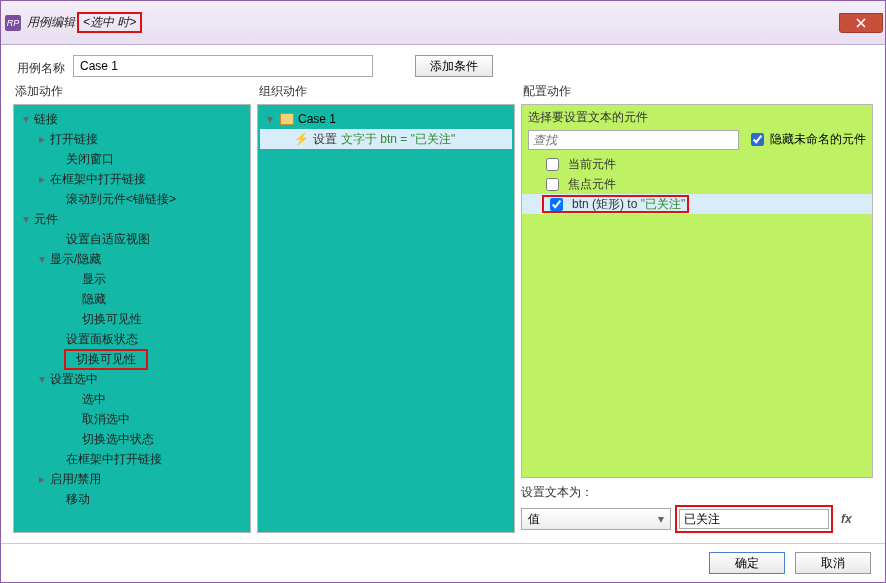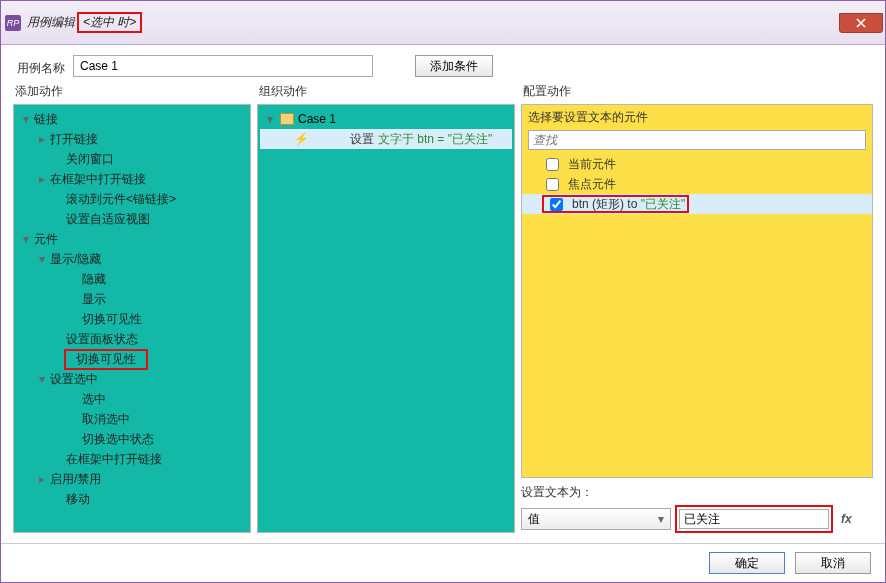--- a/index.html
+++ b/index.html
@@ -32,24 +32,24 @@
   .ind4 { padding-left: 54px; }
   .tri::before { content: "▸"; color: #666; display: inline-block; width: 10px; }
   .tri.open::before { content: "▾"; }
   .node .lbl { padding-left: 2px; }
   .highlight-red { border: 2px solid #d11; }
   .orgtree { padding: 4px 2px; }
   .orgrow { display: flex; align-items: center; height: 20px; gap: 4px; padding-left: 4px; }
   .folder { width: 14px; height: 12px; background: #f3d17a; border: 1px solid #b8942e; border-radius: 1px; display: inline-block; }
   .bolt { color: #4f8a3b; font-weight: bold; }
   .actionrow { background: #d8edf9; display: flex; align-items: center; height: 20px; padding-left: 34px; gap: 4px; }
-  .actionrow .txt1 { color: #333; margin-left: 37px; }
+  .actionrow .txt1 { color: #333; }
   .actionrow .green { color: #2e8a2e; }
   .cfg { display: flex; flex-direction: column; height: 100%; }
-  .cfgtop { flex: 1; border: 1px solid #b7b7b7; background: #fde047; display: flex; flex-direction: column; min-height: 0; }
+  .cfgtop { flex: 1; border: 1px solid #b7b7b7; background: #bef264; display: flex; flex-direction: column; min-height: 0; }
   .cfgtitle { padding: 4px 6px 2px 6px; color: #333; }
   .searchrow { display: flex; align-items: flex-start; gap: 8px; padding: 2px 6px 4px 6px; }
   .searchrow input[type=text] { flex: 1; height: 20px; border: 1px solid #aaa; color: #888; font-style: italic; padding: 0 4px; background: #fff; }
   .chk { display: flex; align-items: center; gap: 3px; }
   .chk input { accent-color: #2b6cd1; }
   .wlist { flex: 1; overflow: auto; }
   .wrow { display: flex; align-items: center; height: 20px; padding-left: 20px; gap: 6px; }
   .wrow.sel { background: #d8edf9; }
   .wrow .wname { color: #333; }
   .wrow .green { color: #2e8a2e; }
@@ -112,40 +112,40 @@
               <span class="lbl">关闭窗口</span>
             </div>
           <div class="node ind2">
               <span class="tri tw"></span>
               <span class="lbl">在框架中打开链接</span>
             </div>
           <div class="node ind3">
               <span class="tw"></span>
               <span class="lbl">滚动到元件&lt;锚链接&gt;</span>
             </div>
+          <div class="node ind1">
+              <span class="tri open tw"></span>
+              <span class="lbl">元件</span>
+            </div>
+
           <div class="node ind3">
               <span class="tw"></span>
               <span class="lbl">设置自适应视图</span>
             </div>
-
-          <div class="node ind1">
-              <span class="tri open tw"></span>
-              <span class="lbl">元件</span>
-            </div>
           <div class="node ind2">
               <span class="tri open tw"></span>
               <span class="lbl">显示/隐藏</span>
             </div>
           <div class="node ind4">
               <span class="tw"></span>
+              <span class="lbl">显示</span>
+            </div>
+          <div class="node ind4">
+              <span class="tw"></span>
               <span class="lbl">隐藏</span>
-            </div>
-          <div class="node ind4">
-              <span class="tw"></span>
-              <span class="lbl">显示</span>
             </div>
           <div class="node ind4">
               <span class="tw"></span>
               <span class="lbl">切换可见性</span>
             </div>
           <div class="node ind3">
               <span class="tw"></span>
               <span class="lbl">设置面板状态</span>
             </div>
           <div class="node ind3">
@@ -202,20 +202,24 @@
       </div>
     </div>
 
     <div class="col col3">
       <div class="colhead">配置动作</div>
       <div class="cfg">
         <div class="cfgtop">
           <div class="cfgtitle">选择要设置文本的元件</div>
           <div class="searchrow">
             <input type="text" placeholder="查找" style="">
+            <label class="chk">
+              <input type="checkbox" checked="" style="">
+              <span>隐藏未命名的元件</span>
+            </label>
           </div>
           <div class="wlist">
             <div class="wrow">
               <input type="checkbox" style="">
               <span class="wname">当前元件</span>
             </div>
             <div class="wrow">
               <input type="checkbox" style="">
               <span class="wname">焦点元件</span>
             </div>

